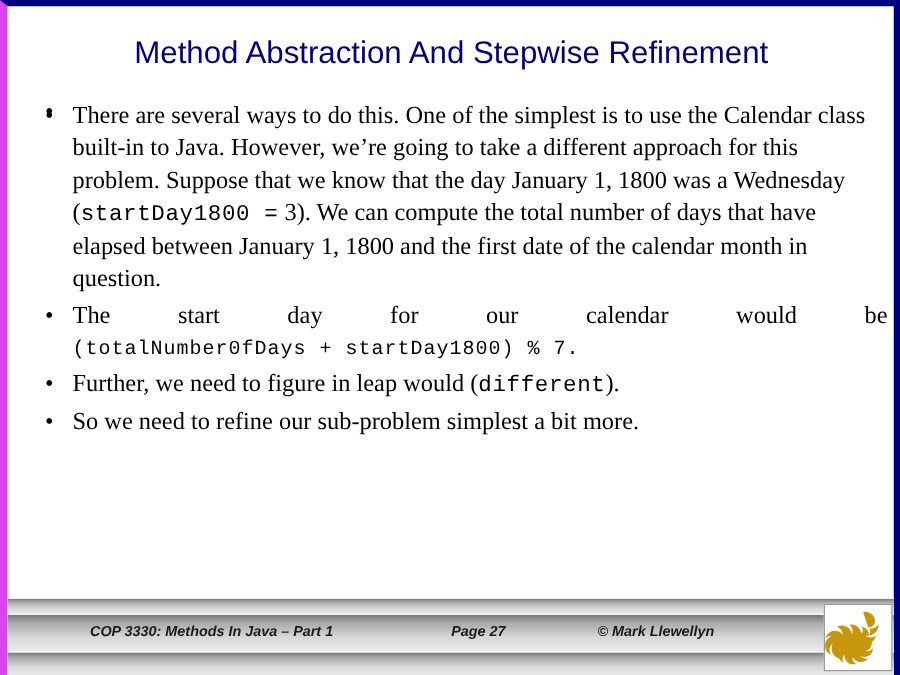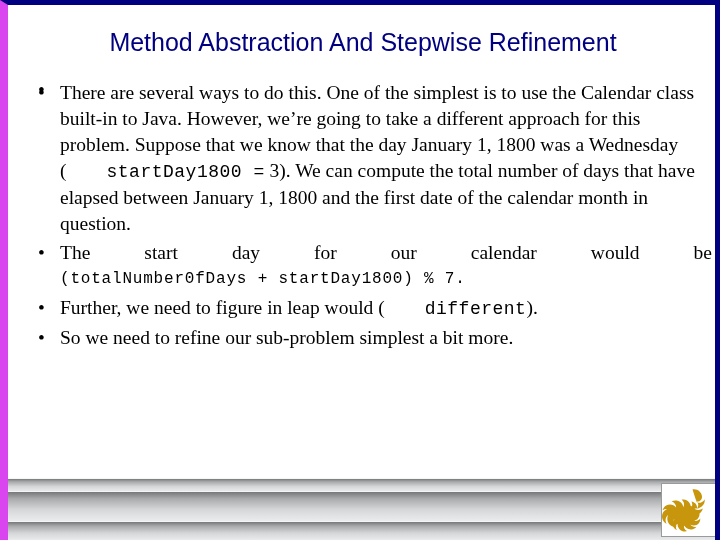--- a/index.html
+++ b/index.html
@@ -7,21 +7,21 @@
     padding: 0;
     background: #ffffff;
   }
   #slide {
     position: relative;
     width: 720px;
     height: 540px;
     background: #ffffff;
     overflow: hidden;
     box-sizing: border-box;
-    border-left: 8px solid #d946ef;
+    border-left: 6px solid #d946ef;
     border-right: 5px solid #000080;
     border-top: 5px solid #000080;
     font-family: "Liberation Serif", "DejaVu Serif", serif;
   }
 
   
   #title {
     position: absolute;
     left: 0;
     top: 22px;
@@ -64,21 +64,20 @@
   }
   .bullet.justify .l1 {
     display: block;
     text-align: justify;
     text-align-last: justify;
   }
   code, .mono {
     font-family: "Liberation Mono", "DejaVu Sans Mono", monospace;
     font-size: 18px;
     letter-spacing: 0.5px;
-    margin-left: 40px;
   }
   .codeline {
     display: block;
     font-family: "Liberation Mono", "DejaVu Sans Mono", monospace;
     font-size: 16px;
     letter-spacing: 0.8px;
     line-height: 26px;
   }
 
   
@@ -163,20 +162,25 @@
       <span>So we need to refine our sub-problem simplest a bit more.</span>
     </p>
 
   </div>
 
   <div id="footer">
     <div class="band" id="band-top"></div>
     <div class="band" id="band-mid"></div>
     <div class="band" id="band-bottom"></div>
 
+    <div id="footer-text">
+      <span id="footer-course">COP 3330:  Methods In Java – Part 1</span>
+      <span id="footer-page">Page 27</span>
+      <span id="footer-credit">© Mark Llewellyn</span>
+    </div>
 
     <div id="logo-box">
       <svg width="53" height="52" viewBox="0 0 53 52" xmlns="http://www.w3.org/2000/svg" aria-hidden="true">
         <g fill="#c8960c">
           <path d="M30.5 5.5c2.6-.5 5.4.4 7.3 2.2 1.1 1.1 1.8 2.5 2.1 4 .2 1.1.1 2.3-.4 3.3-.6 1.3-1.8 2.2-3.1 2.5-.9.2-1.9.1-2.7-.3.7.9 1.8 1.4 2.9 1.5 1.9.2 3.8-.6 5.1-2 .4-.4.7-.9 1-1.4.2 1.9-.3 3.9-1.4 5.5-1.2 1.8-3.1 3.1-5.2 3.6-1.4.3-2.9.3-4.3-.1 1.1 1 2.6 1.5 4.1 1.6 1.7.1 3.5-.4 4.9-1.3-.4 2-1.6 3.8-3.3 5-1.9 1.4-4.3 2-6.6 1.7-1.6-.2-3.1-.9-4.3-1.9.5 1.3 1.5 2.4 2.7 3.1 1.5.9 3.3 1.2 5 .9-1 1.6-2.6 2.8-4.4 3.4-2.3.8-4.9.6-7.1-.5-1.2-.6-2.2-1.5-3-2.5.1 1.6.8 3.2 2 4.3 1.2 1.2 2.8 1.9 4.5 2-1.6 1.3-3.7 2-5.8 1.9-2.6-.1-5.1-1.4-6.7-3.4-.9-1.1-1.5-2.5-1.7-3.9-.6 1.5-.6 3.2 0 4.7.5 1.4 1.5 2.6 2.8 3.4-2 .4-4.1 0-5.8-1.1-2.2-1.4-3.6-3.8-3.8-6.4-.1-1.5.2-3 .9-4.3-1.3 1-2.2 2.4-2.5 4-.3 1.6 0 3.3.9 4.7-1.9-.8-3.4-2.4-4.1-4.4-.9-2.5-.5-5.3 1-7.5.9-1.3 2.2-2.3 3.6-2.9-1.6-.1-3.2.4-4.5 1.3.5-2 1.8-3.7 3.6-4.7 2.2-1.2 4.9-1.3 7.2-.2 1.1.5 2 1.3 2.7 2.3.1-1.3-.3-2.7-1.1-3.7-.9-1.2-2.2-2-3.6-2.3 1.6-1 3.5-1.4 5.3-1.1 2.3.3 4.4 1.7 5.6 3.7.6 1 .9 2.1 1 3.3.7-1.3.9-2.8.6-4.2-.3-1.4-1.1-2.7-2.2-3.6 1.8-.4 3.7-.1 5.3.8 1.9 1.1 3.2 3 3.6 5.1.2 1 .1 2-.1 3 .9-.9 1.5-2.1 1.7-3.4.2-1.3-.1-2.7-.8-3.8 1.6.2 3.1 1 4.1 2.2 1.2 1.4 1.8 3.2 1.5 5 1-1.2 1.4-2.7 1.2-4.2-.2-1.5-1-2.8-2.1-3.8z"></path>
           <path d="M26.4 22.3c1.7-.6 3.6-.3 5 .8 1.3 1 2.1 2.5 2.2 4.1.1 1.2-.2 2.5-.9 3.5.9-.4 1.6-1.1 2.1-1.9.5-.9.7-1.9.6-2.9 1.2 1 2 2.5 2.1 4.1.1 1.8-.6 3.6-1.9 4.9-.9.9-2.1 1.5-3.4 1.7 1.1.4 2.3.4 3.4 0 1.1-.4 2-1.1 2.6-2.1.2 1.7-.3 3.4-1.4 4.7-1.2 1.4-3 2.2-4.9 2.3-1.3 0-2.5-.3-3.6-1 .6 1 1.6 1.7 2.7 2.1 1.1.4 2.3.4 3.4.1-1 1.4-2.6 2.4-4.3 2.7-2 .4-4.1-.1-5.7-1.3-1-.7-1.8-1.7-2.3-2.8-.3 1.2-.1 2.5.5 3.5.6 1.1 1.6 1.9 2.7 2.3-1.7.6-3.6.5-5.3-.2-1.9-.8-3.3-2.3-4-4.2-.4-1.1-.5-2.3-.3-3.4-1 .9-1.6 2.1-1.7 3.4-.1 1.2.2 2.4.9 3.4-1.6-.6-2.9-1.8-3.6-3.3-.9-1.8-.9-3.9 0-5.7.5-1.1 1.4-2 2.4-2.6-1.3-.1-2.5.2-3.6.9-1 .6-1.8 1.6-2.2 2.7-.4-1.7-.1-3.5.8-5 1-1.6 2.6-2.7 4.5-3 1.1-.2 2.2-.1 3.2.3-.7-1-1.7-1.7-2.9-2-1.2-.3-2.4-.2-3.5.3.8-1.5 2.2-2.6 3.9-3.1 1.9-.5 3.9-.2 5.5.9.9.6 1.6 1.4 2.1 2.4.1-1.2-.2-2.4-.9-3.4-.7-1-1.7-1.7-2.9-2 1.4-.8 3.1-1 4.7-.6 1.8.4 3.3 1.6 4.1 3.2.5.9.7 1.9.7 2.9.6-1 .8-2.2.6-3.4-.2-1.2-.9-2.2-1.8-3z"></path>
         </g>
       </svg>
     </div>
   </div>

